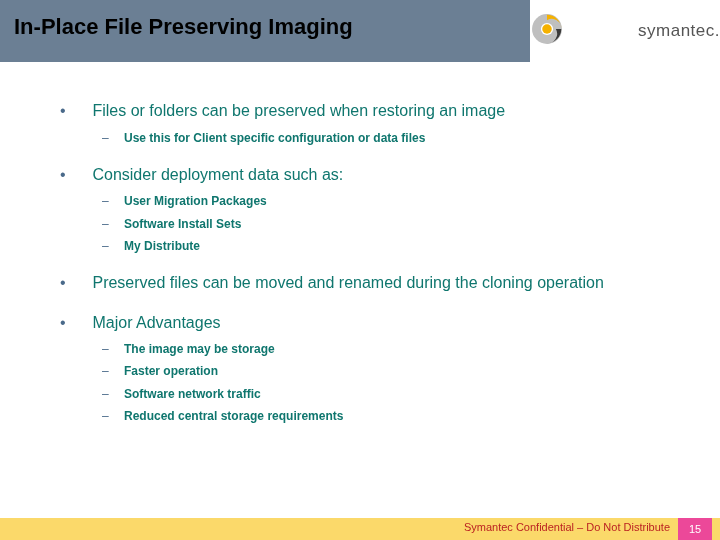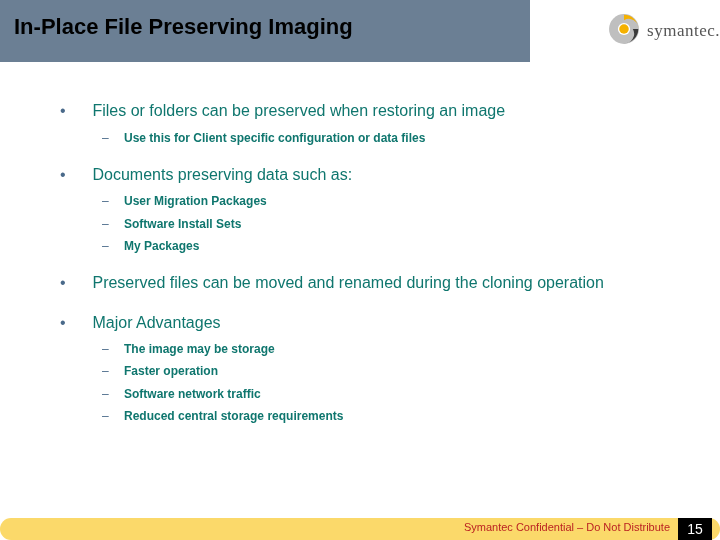--- a/index.html
+++ b/index.html
@@ -9,21 +9,21 @@
     position: absolute; top: 0; left: 0; width: 720px; height: 62px;
     background: #6b7f94;
   }
   .title-bar .title {
     position: absolute; left: 14px; top: 14px;
     color: #000; font-size: 22px; font-weight: bold;
   }
   .logo-area {
     position: absolute; right: 0; top: 0; width: 190px; height: 62px;
     background: #fff;
-    display: flex; align-items: center; justify-content: flex-end; font-family: Liberation Serif, serif;
+    display: flex; align-items: center; justify-content: space-between;
   }
   .logo-area .logo-icon { flex-shrink: 0; }
   .logo-area .brand {
     margin-left: 6px; font-size: 17px; color: #555; letter-spacing: 0.5px;
   }
   .content {
     position: absolute; top: 100px; left: 60px; width: 600px;
     font-size: 16px; color: #0f766e; line-height: 1.35;
   }
   ul.main { list-style: none; }
@@ -33,28 +33,27 @@
   }
   ul.main > li > .txt { display: inline; }
   ul.sub { list-style: none; margin-top: 8px; margin-left: 42px; }
   ul.sub > li { font-size: 12px; font-weight: bold; margin-bottom: 6px; }
   ul.sub > li::before {
     content: "–"; color: #4a6a8a; display: inline-block; width: 22px; font-weight: normal;
   }
   .footer-bar {
     position: absolute; bottom: 0; left: 0; width: 720px; height: 22px;
     background: #fbd96a;
-    border-radius: 11px;
   }
   .footer-bar .conf {
     position: absolute; right: 50px; top: 3px; font-size: 11px; color: #b22;
   }
   .page-num {
     position: absolute; right: 0; bottom: 0; width: 34px; height: 22px;
-    background: #000000; color: #fff; font-size: 14px;
+    background: #ec4899; color: #fff; font-size: 11px;
     display: flex; align-items: center; justify-content: center;
   }
 </style>
 </head>
 <body>
 
 <div class="slide">
 
   <div class="title-bar">
     <div class="title">In-Place File Preserving Imaging</div>
@@ -74,25 +73,25 @@
 
   <div class="content">
     <ul class="main">
       <li>
         <span class="txt">Files or folders can be preserved when restoring an image</span>
         <ul class="sub">
           <li>Use this for Client specific configuration or data files</li>
         </ul>
       </li>
       <li>
-        <span class="txt">Documents preserving data such as:</span>
+        <span class="txt">Consider deployment data such as:</span>
         <ul class="sub">
           <li>User Migration Packages</li>
           <li>Software Install Sets</li>
-          <li>My Packages</li>
+          <li>My Distribute</li>
         </ul>
       </li>
       <li>
         <span class="txt">Preserved files can be moved and renamed during the cloning operation</span>
       </li>
       <li>
         <span class="txt">Major Advantages</span>
         <ul class="sub">
           <li>The image may be storage</li>
           <li>Faster operation</li>

